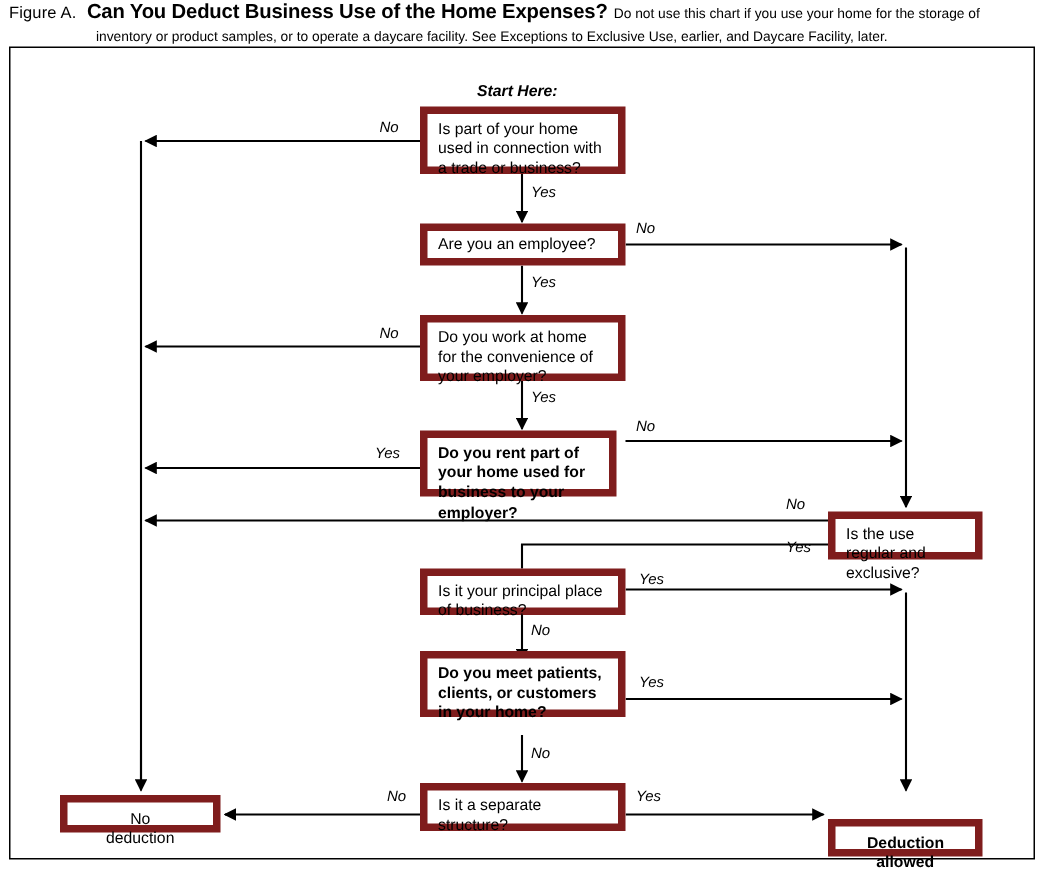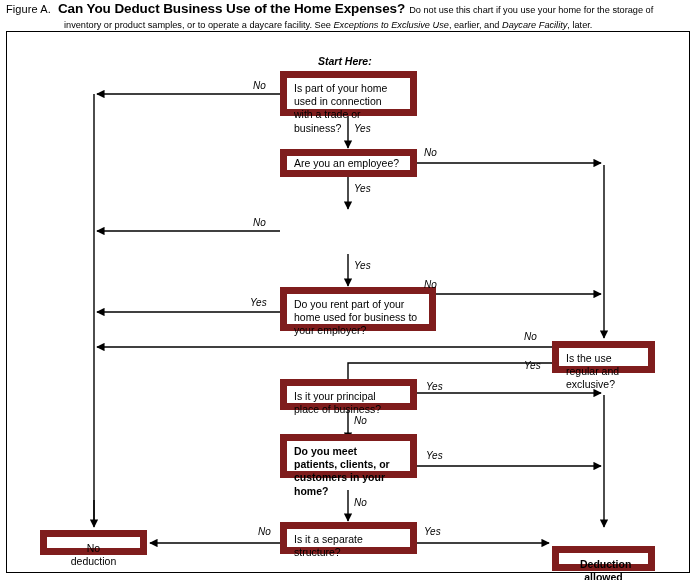--- a/index.html
+++ b/index.html
@@ -47,21 +47,21 @@
     font-size: 9.2px;
     font-weight: normal;
     margin-left: 4px;
   }
   .cap-line2 {
     font-size: 9.2px;
     margin-left: 58px;
     margin-top: 1px;
     white-space: nowrap;
   }
-  .it { font-style: italic; }
+  .it { }
 
   
   #frame {
     position: absolute;
     left: 6px;
     top: 31px;
     width: 684px;
     height: 542px;
     border: 1px solid #000000;
     box-sizing: border-box;
@@ -74,21 +74,21 @@
     left: 0;
     top: 0;
     width: 697px;
     height: 580px;
     pointer-events: none;
   }
 
   
   .node {
     position: absolute;
-    border: 7px solid #7f1d1d;
+    border: 5px solid #7f1d1d;
     background: #ffffff;
     box-sizing: border-box;
     font-size: 10.5px;
     line-height: 13.2px;
     padding: 4px 7px 3px 7px;
     color: #000000;
   }
   .node.terminal {
     text-align: center;
     padding: 5px 21px;
@@ -177,22 +177,23 @@
       <path d="M 417 543 L 549 543" marker-end="url(#arr)"></path>
     </g>
   </svg>
 
   <div class="start-label" style="left:318px; top:55px;">Start Here:</div>
 
   <div class="node" style="left:280px; top:71px; width:137px; height:45px;">Is part of your home used in connection with a trade or business?</div>
 
   <div class="node" style="left:280px; top:149px; width:137px; height:28px; display:flex; align-items:center;">Are you an employee?</div>
 
-
-  <div class="node" style="left:280px; top:287px; width:156px; height:44px;">Do you rent part of your home used for business to your employer?</div>
+  <div class="node" style="left:280px; top:210px; width:137px; height:44px;">Do you work at home for the convenience of your employer?</div>
+
+  <div class="node" style="left:280px; top:287px; width:131px; height:44px;font-weight:bold;">Do you rent part of your home used for business to your employer?</div>
 
   <div class="node" style="left:552px; top:341px; width:103px; height:32px;">Is the use regular and exclusive?</div>
 
   <div class="node" style="left:280px; top:379px; width:137px; height:31px;">Is it your principal place of business?</div>
 
   <div class="node" style="left:280px; top:434px; width:137px; height:44px;font-weight:bold;">Do you meet patients, clients, or customers in your home?</div>
 
   <div class="node" style="left:280px; top:522px; width:137px; height:32px;">Is it a separate structure?</div>
 
   <div class="node terminal" style="left:40px; top:530px; width:107px; height:25px;">No deduction</div>

